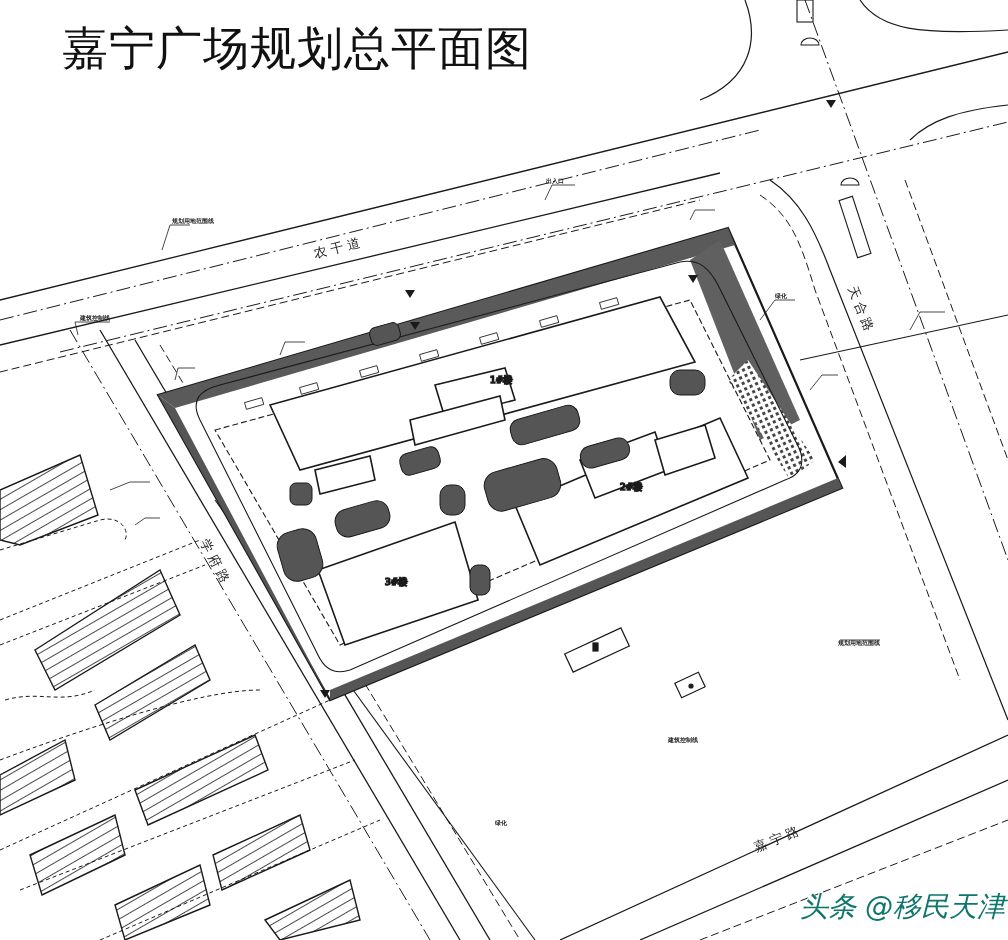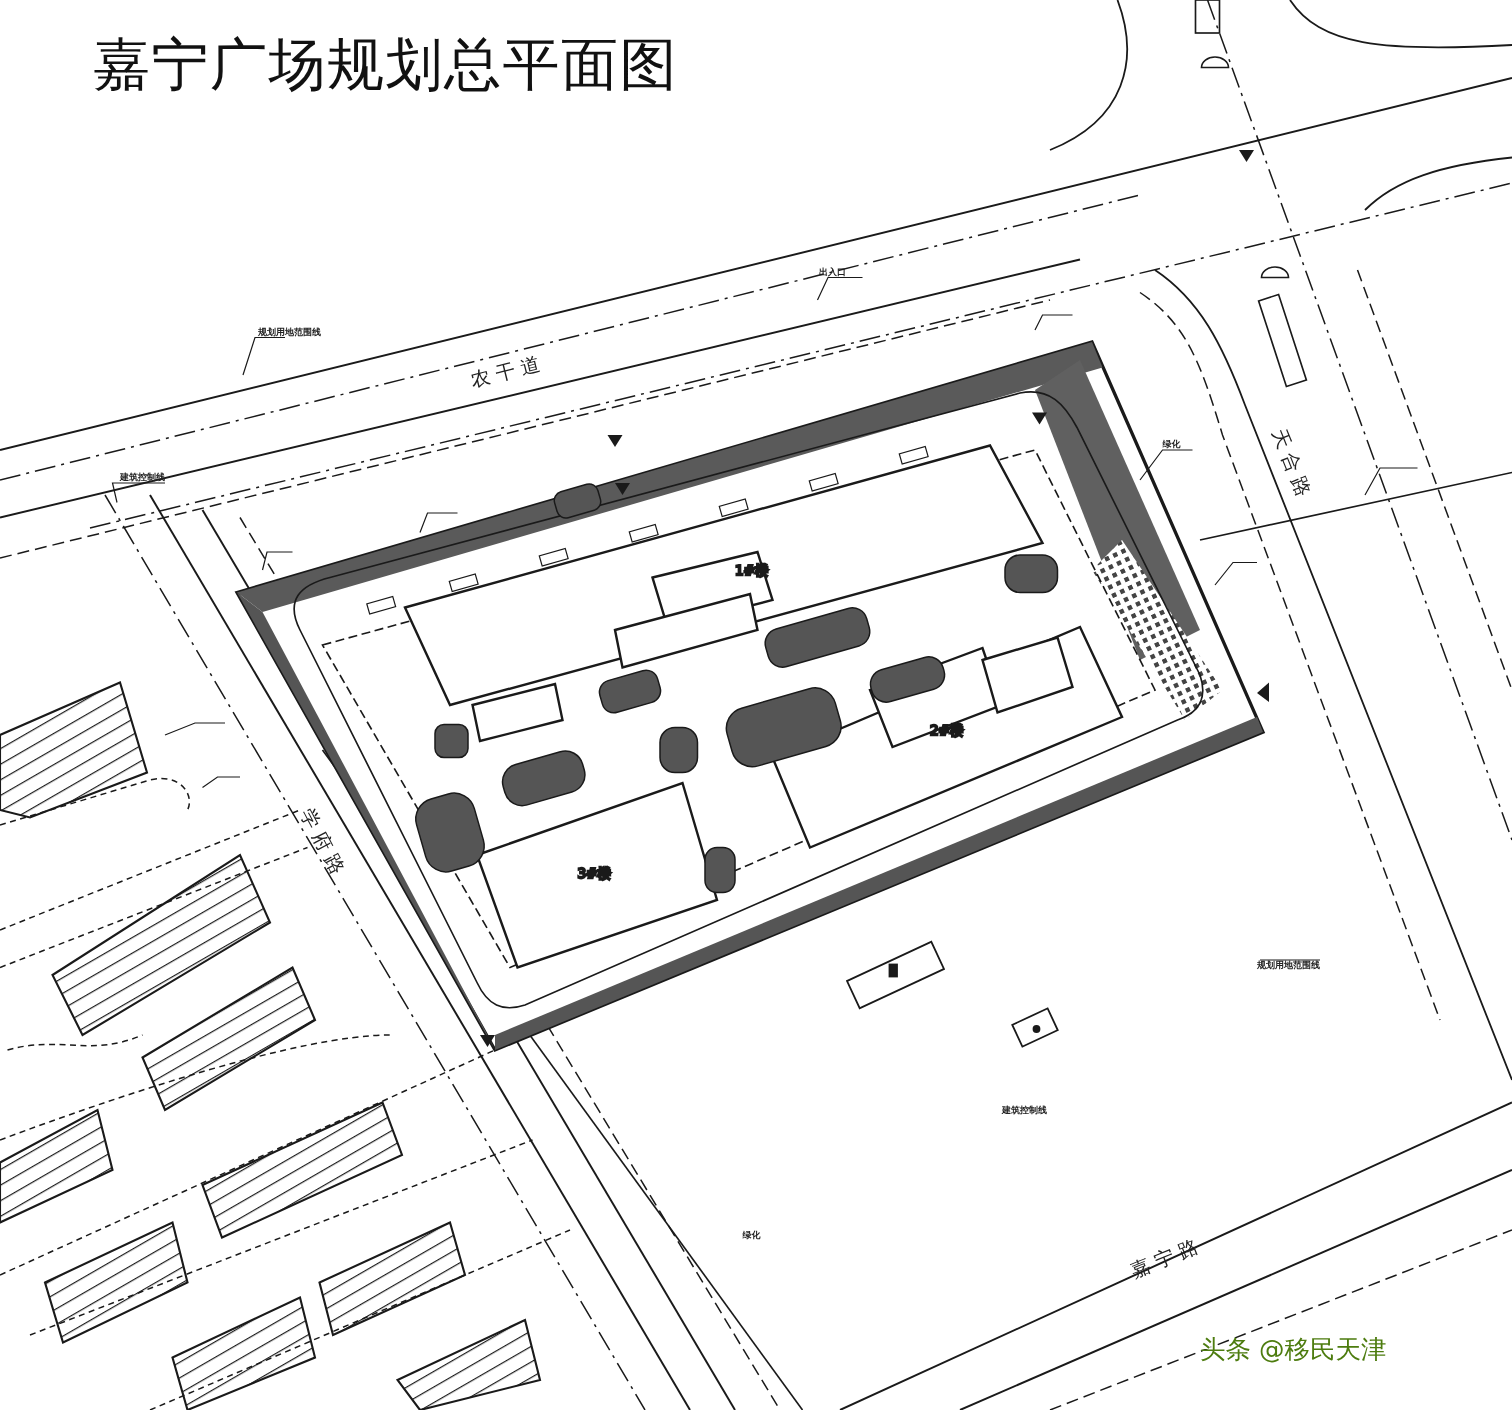--- a/index.html
+++ b/index.html
@@ -1,22 +1,22 @@
 <!DOCTYPE html>
 <html><head>
   <meta charset="utf-8">
   <style>
     html, body { margin: 0; padding: 0; background: #ffffff; }
     body { width: 1008px; height: 940px; position: relative; overflow: hidden;
            font-family: "DejaVu Sans", sans-serif; }
     #plan { position: absolute; left: 0; top: 0; width: 1008px; height: 940px; }
-    .title { position: absolute; left: 62px; top: 18px; font-size: 38px; font-weight: 500;
+    .title { position: absolute; left: 62px; top: 18px; font-size: 46px; font-weight: 500;
              color: #111; letter-spacing: 1px; font-family: Liberation Mono, monospace; }
-    .watermark { position: absolute; left: 800px; top: 888px; font-size: 17px; color: #4d7c0f;
-                 font-family: "DejaVu Sans", sans-serif; text-shadow: 1px 1px 0 #fff, -1px -1px 0 #fff; }
+    .watermark { position: absolute; left: 800px; top: 888px; font-size: 28px; color: #0f766e;
+                 font-family: "DejaVu Sans", sans-serif; text-shadow: 1px 1px 0 #fff, -1px -1px 0 #fff; font-style: italic; }
     .road-label { font-family: "DejaVu Sans", sans-serif; font-size: 13px; fill: #222; }
     .bld-label { font-family: "DejaVu Sans", sans-serif; font-size: 9px; fill: #222; }
     .note { font-family: "DejaVu Sans", sans-serif; font-size: 6px; fill: #222; font-weight: bold; }
   </style>
 </head>
 <body>
 
 <div class="title">嘉宁广场规划总平面图</div>
 
 <svg id="plan" viewBox="0 0 1008 940" xmlns="http://www.w3.org/2000/svg">

